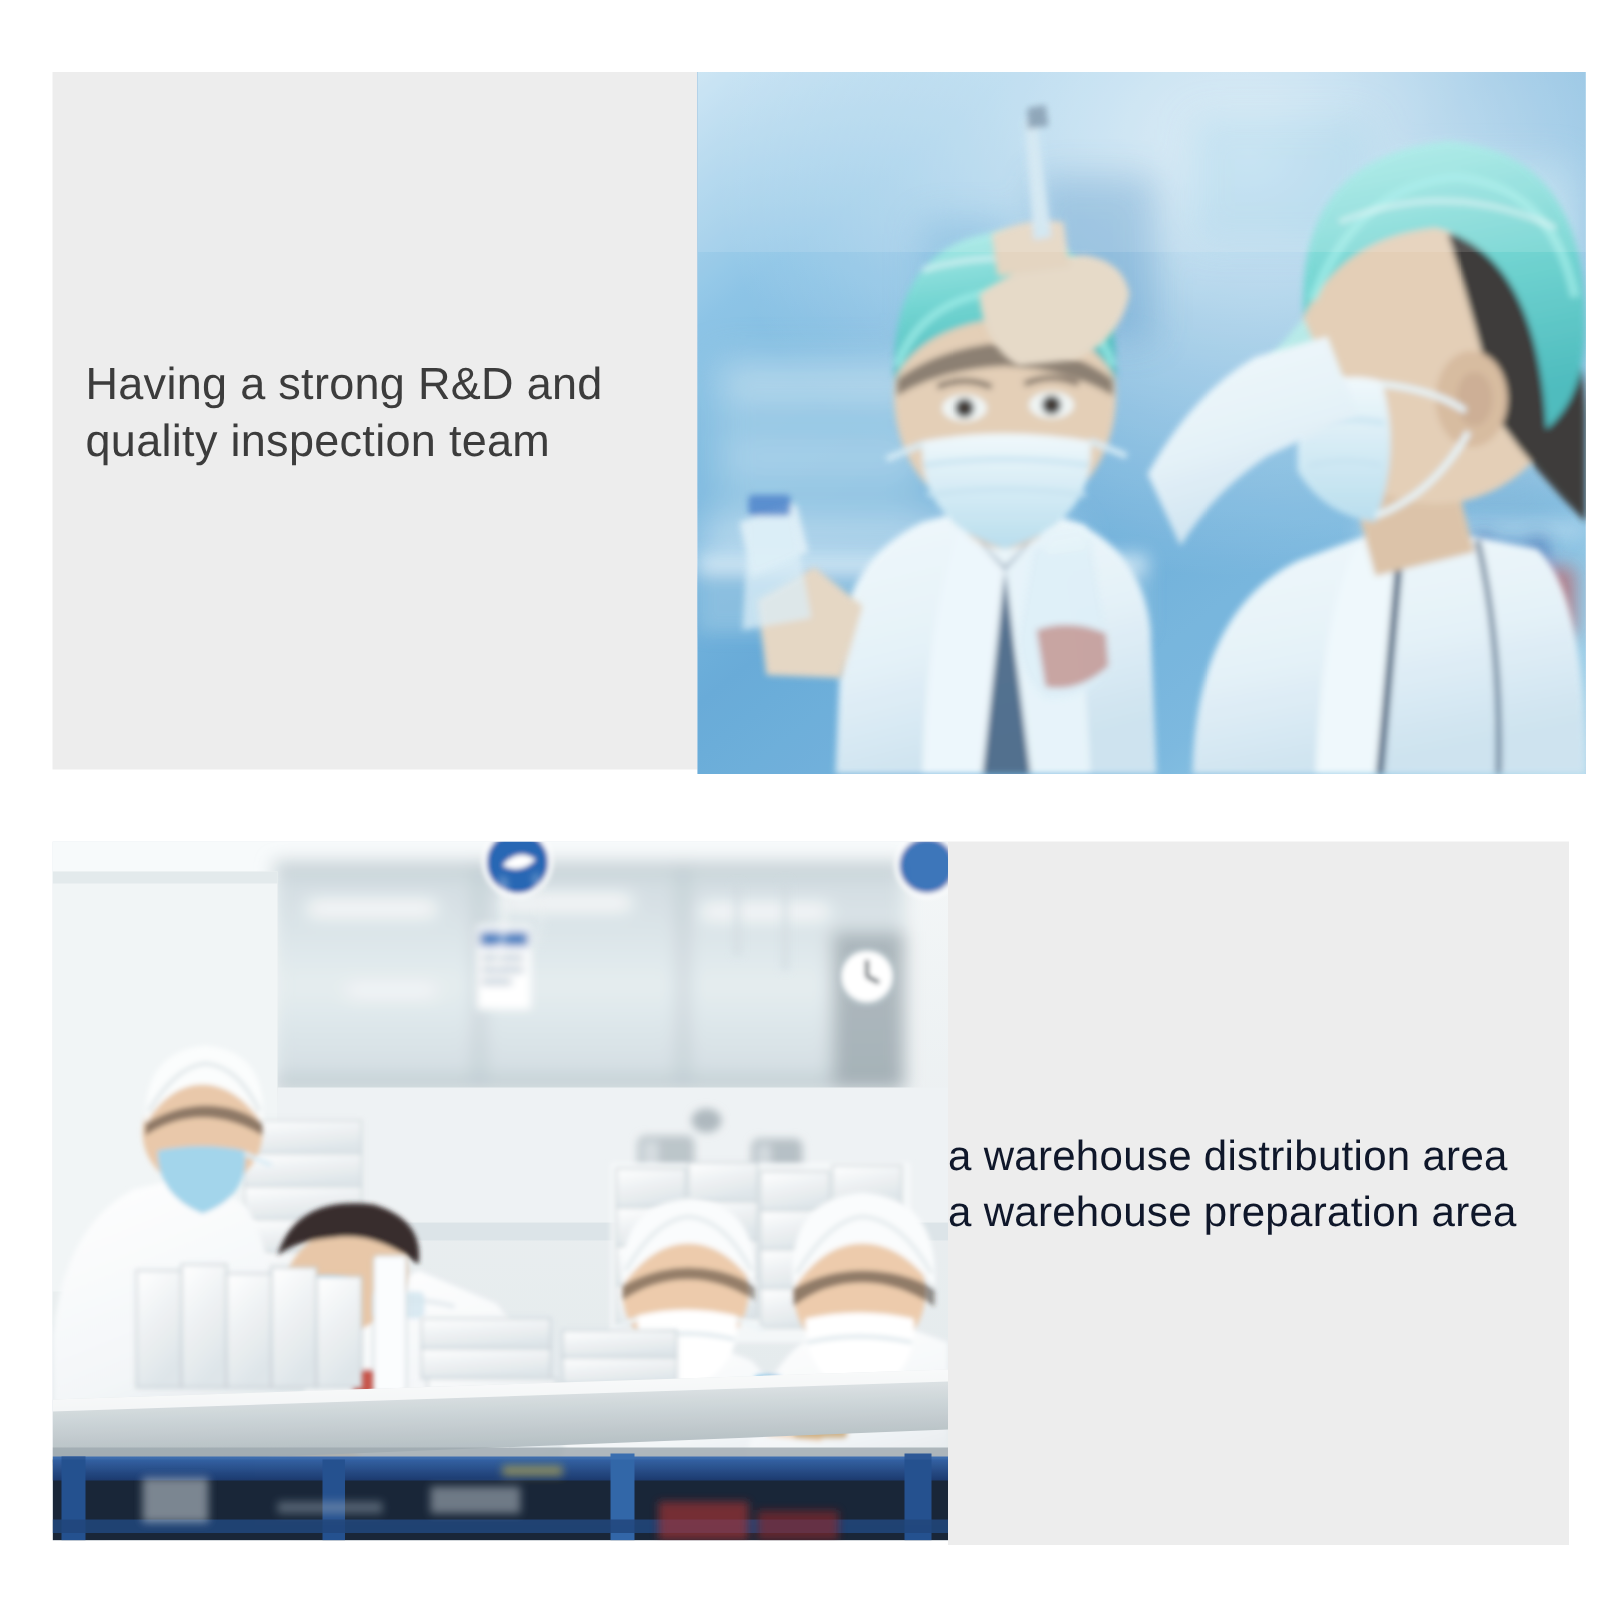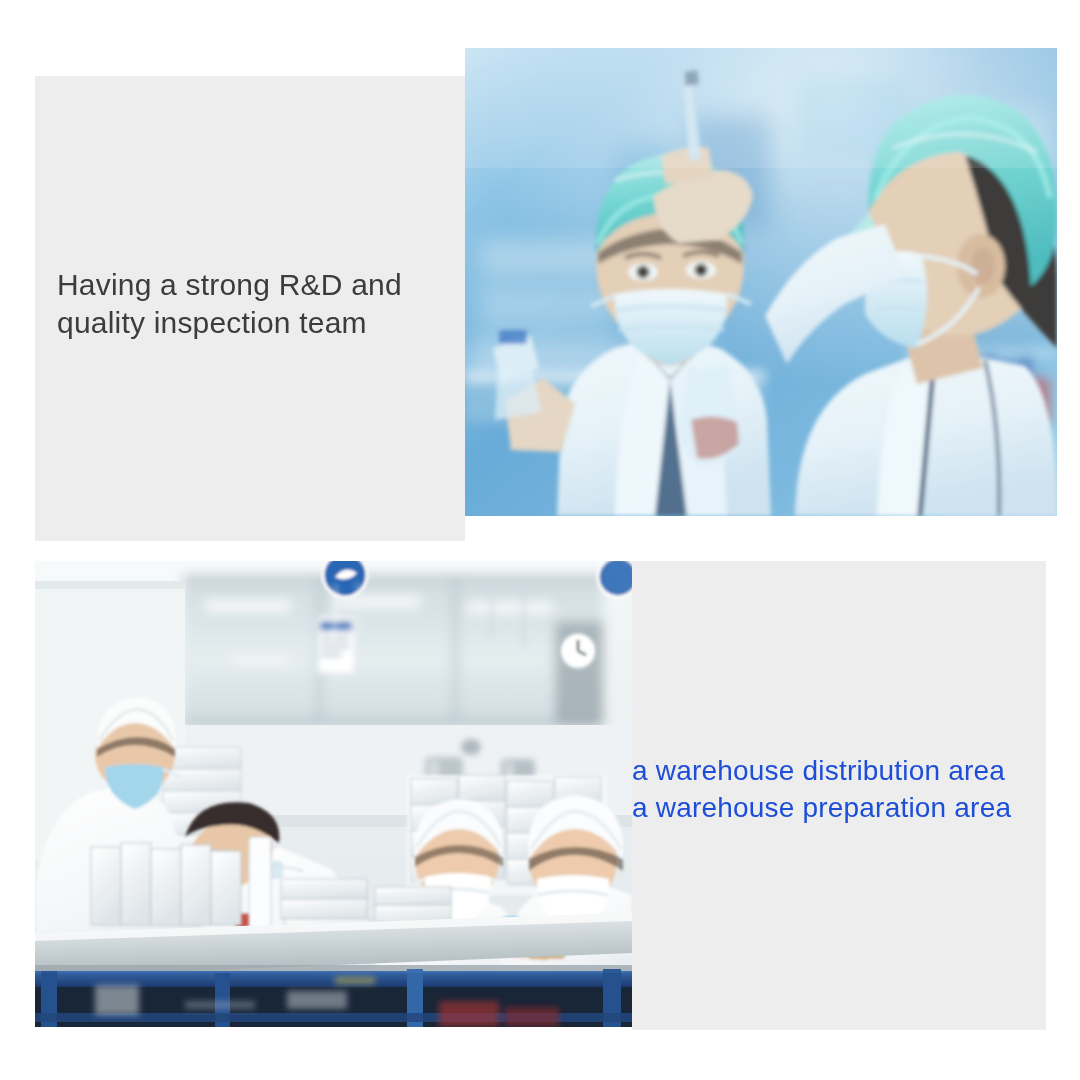--- a/index.html
+++ b/index.html
@@ -29,21 +29,20 @@
     width: 1022px;
     height: 468px;
   }
   .top-caption-panel {
     position: absolute;
     left: 0;
     top: 0;
     width: 430px;
     height: 465px;
     background: #ededed;
-    margin-top: 28px;
   }
   .top-caption-text {
     position: absolute;
     left: 22px;
     top: 190px;
     width: 400px;
     font-size: 30px;
     line-height: 1.28;
     color: #3c3c3c;
     font-weight: 400;
@@ -77,21 +76,21 @@
     height: 469px;
     background: #ededed;
   }
   .bottom-caption-text {
     position: absolute;
     right: 8px;
     top: 192px;
     width: 406px;
     font-size: 28px;
     line-height: 1.32;
-    color: #1d4ed8;
+    color: #0f172a;
     font-weight: 400;
     letter-spacing: 0.2px;
     white-space: pre-line;
   }
   .bottom-photo {
     position: absolute;
     left: 0;
     top: 0;
     width: 597px;
     height: 466px;

